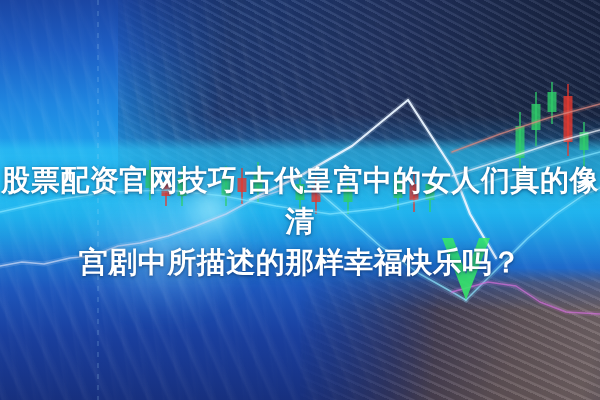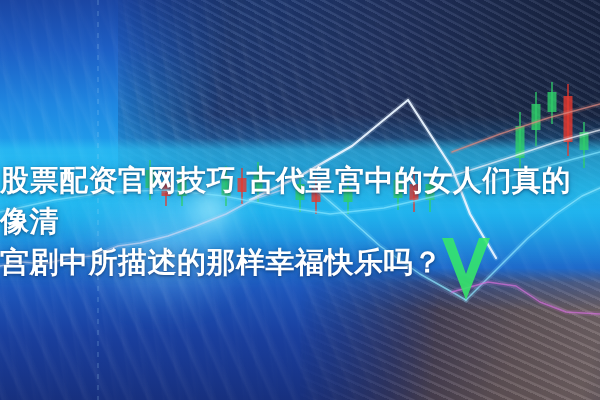--- a/index.html
+++ b/index.html
@@ -99,27 +99,29 @@
     filter:blur(9px);
   }
   #glowB{
     left:150px;top:150px;width:120px;height:120px;bottom:auto;right:auto;
     background:radial-gradient(closest-side, rgba(190,245,255,0.6), rgba(120,215,255,0.18) 46%, rgba(0,0,0,0) 76%);
     filter:blur(6px);
   }
   svg.vec{position:absolute;inset:0;width:600px;height:400px;}
   #headline{
     position:absolute;left:0;right:0;top:160px;
+    text-align:center;
     color:#ffffff;
     font-weight:700;
     font-size:29px;
     line-height:41px;
     letter-spacing:.5px;
     text-shadow:0 1px 3px rgba(4,30,70,.55), 0 0 10px rgba(10,60,120,.35);
     white-space:pre-line;
+    font-family:Liberation Serif, serif;
   }
 </style>
 </head>
 <body>
 
 <div id="stage">
 
   <div class="layer" id="base"></div>
   <div class="layer" id="navyblock"></div>
   <div class="layer" id="rays"></div>

